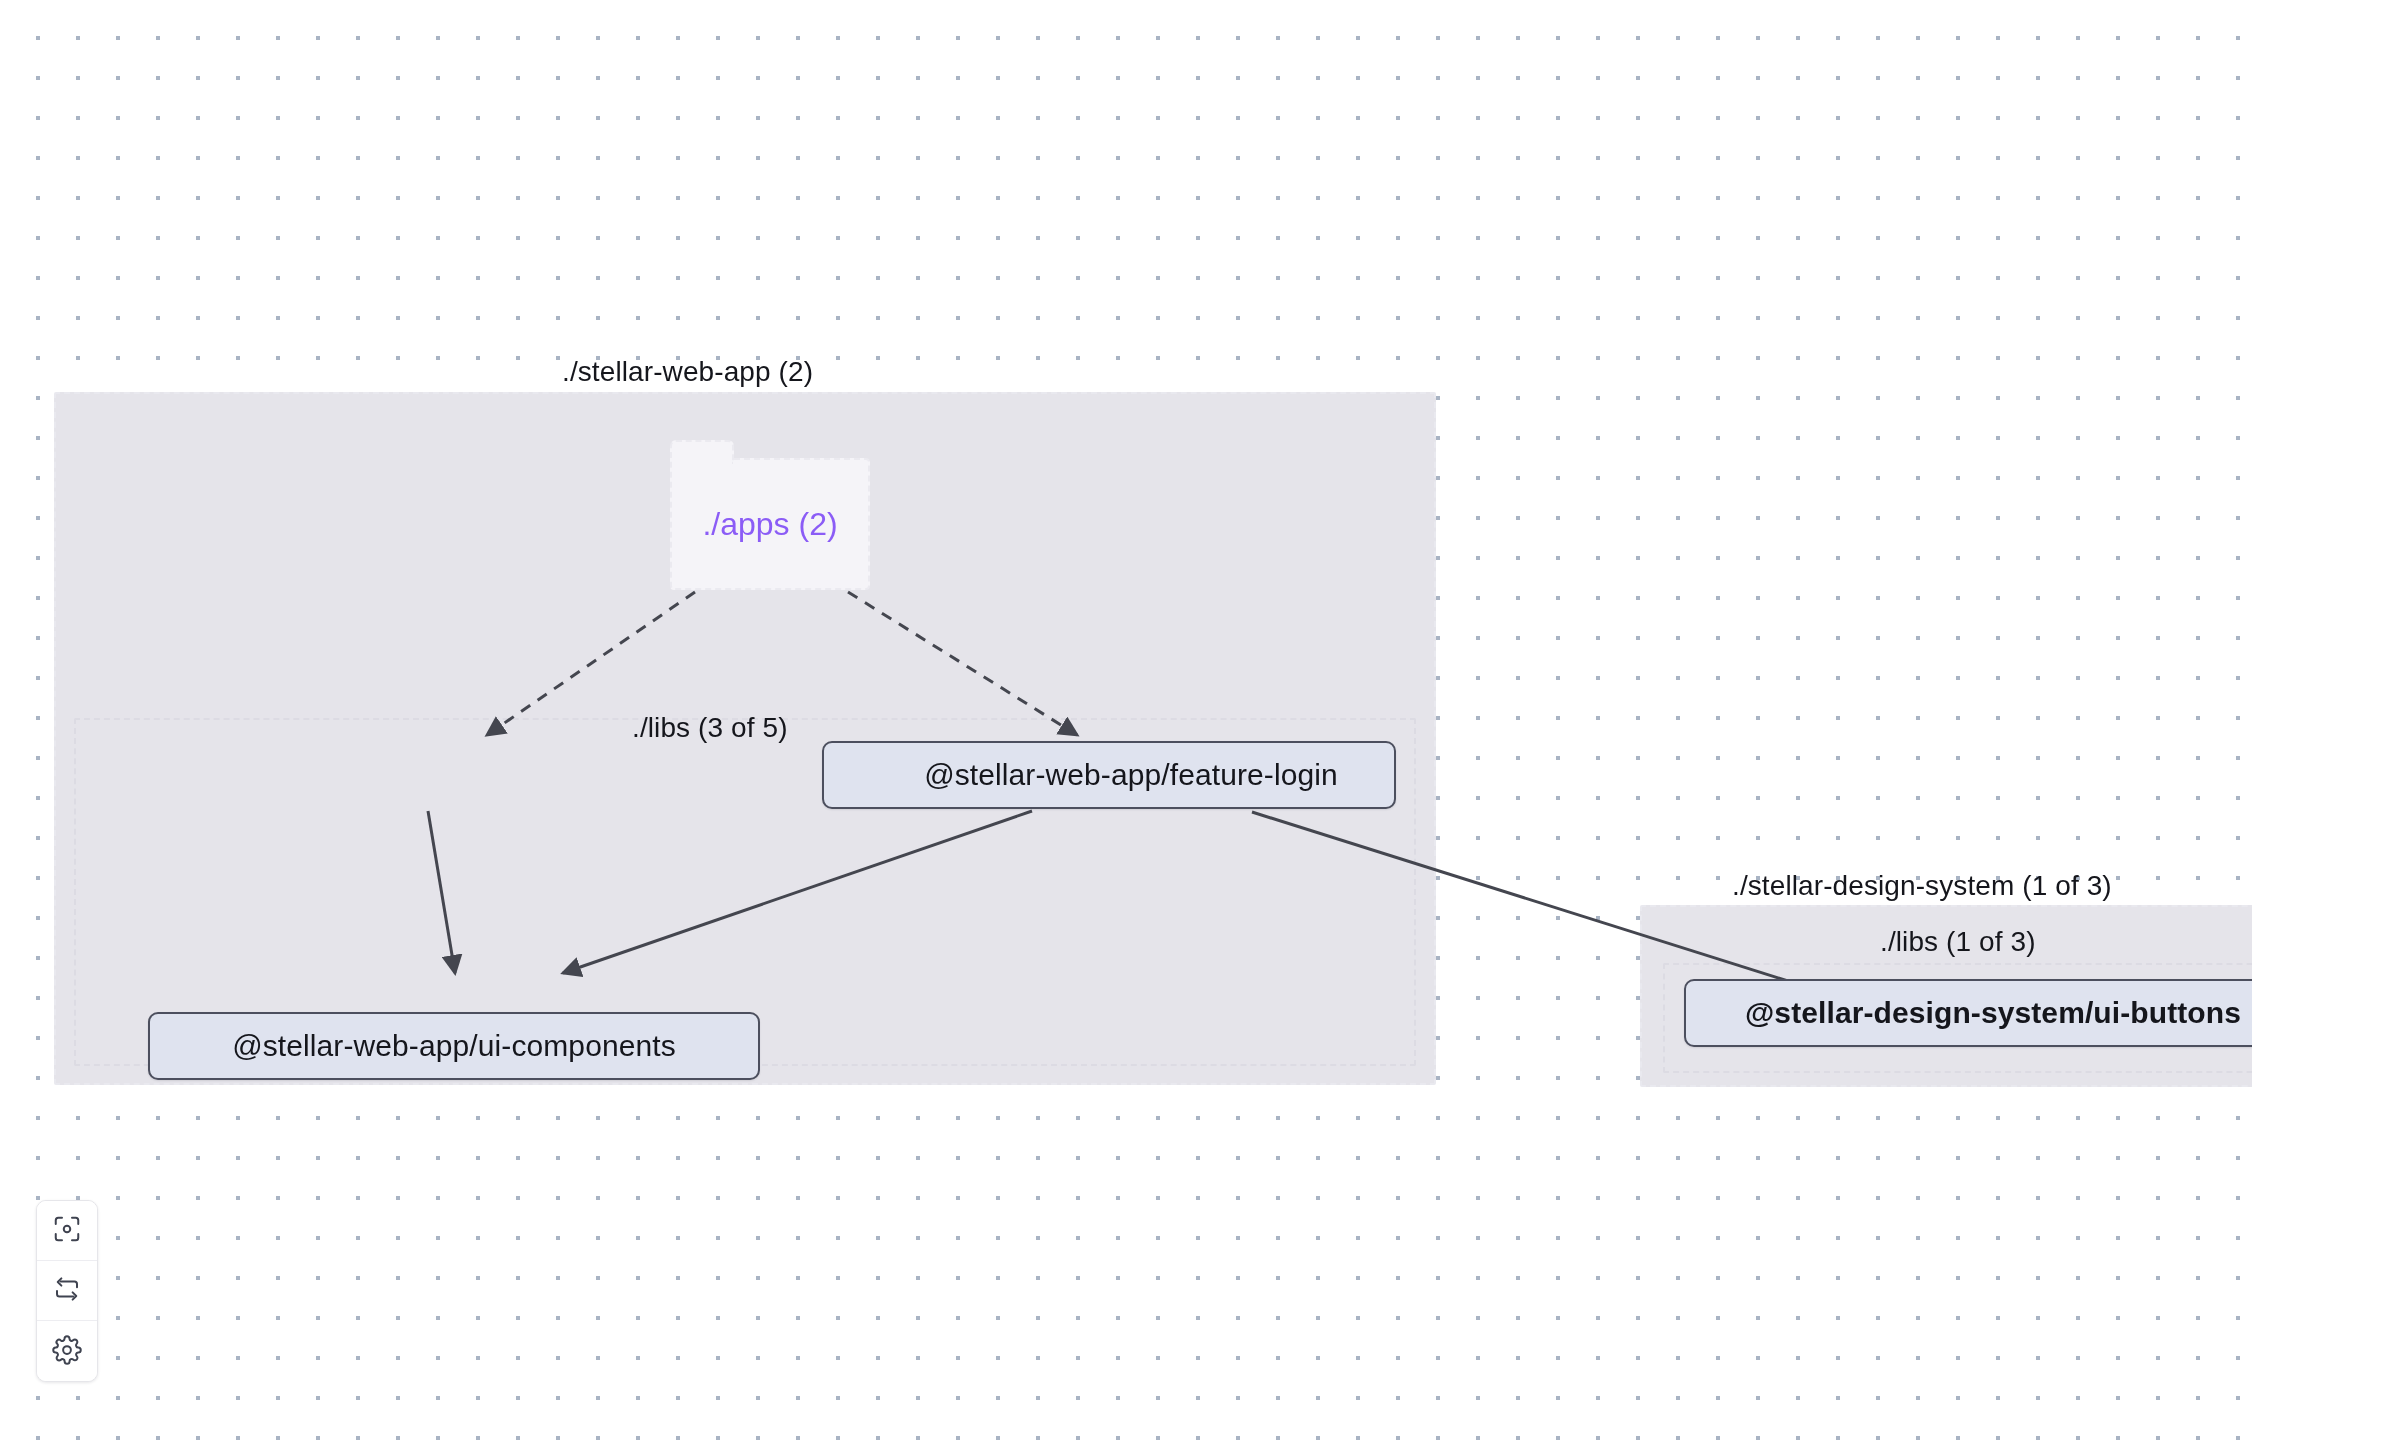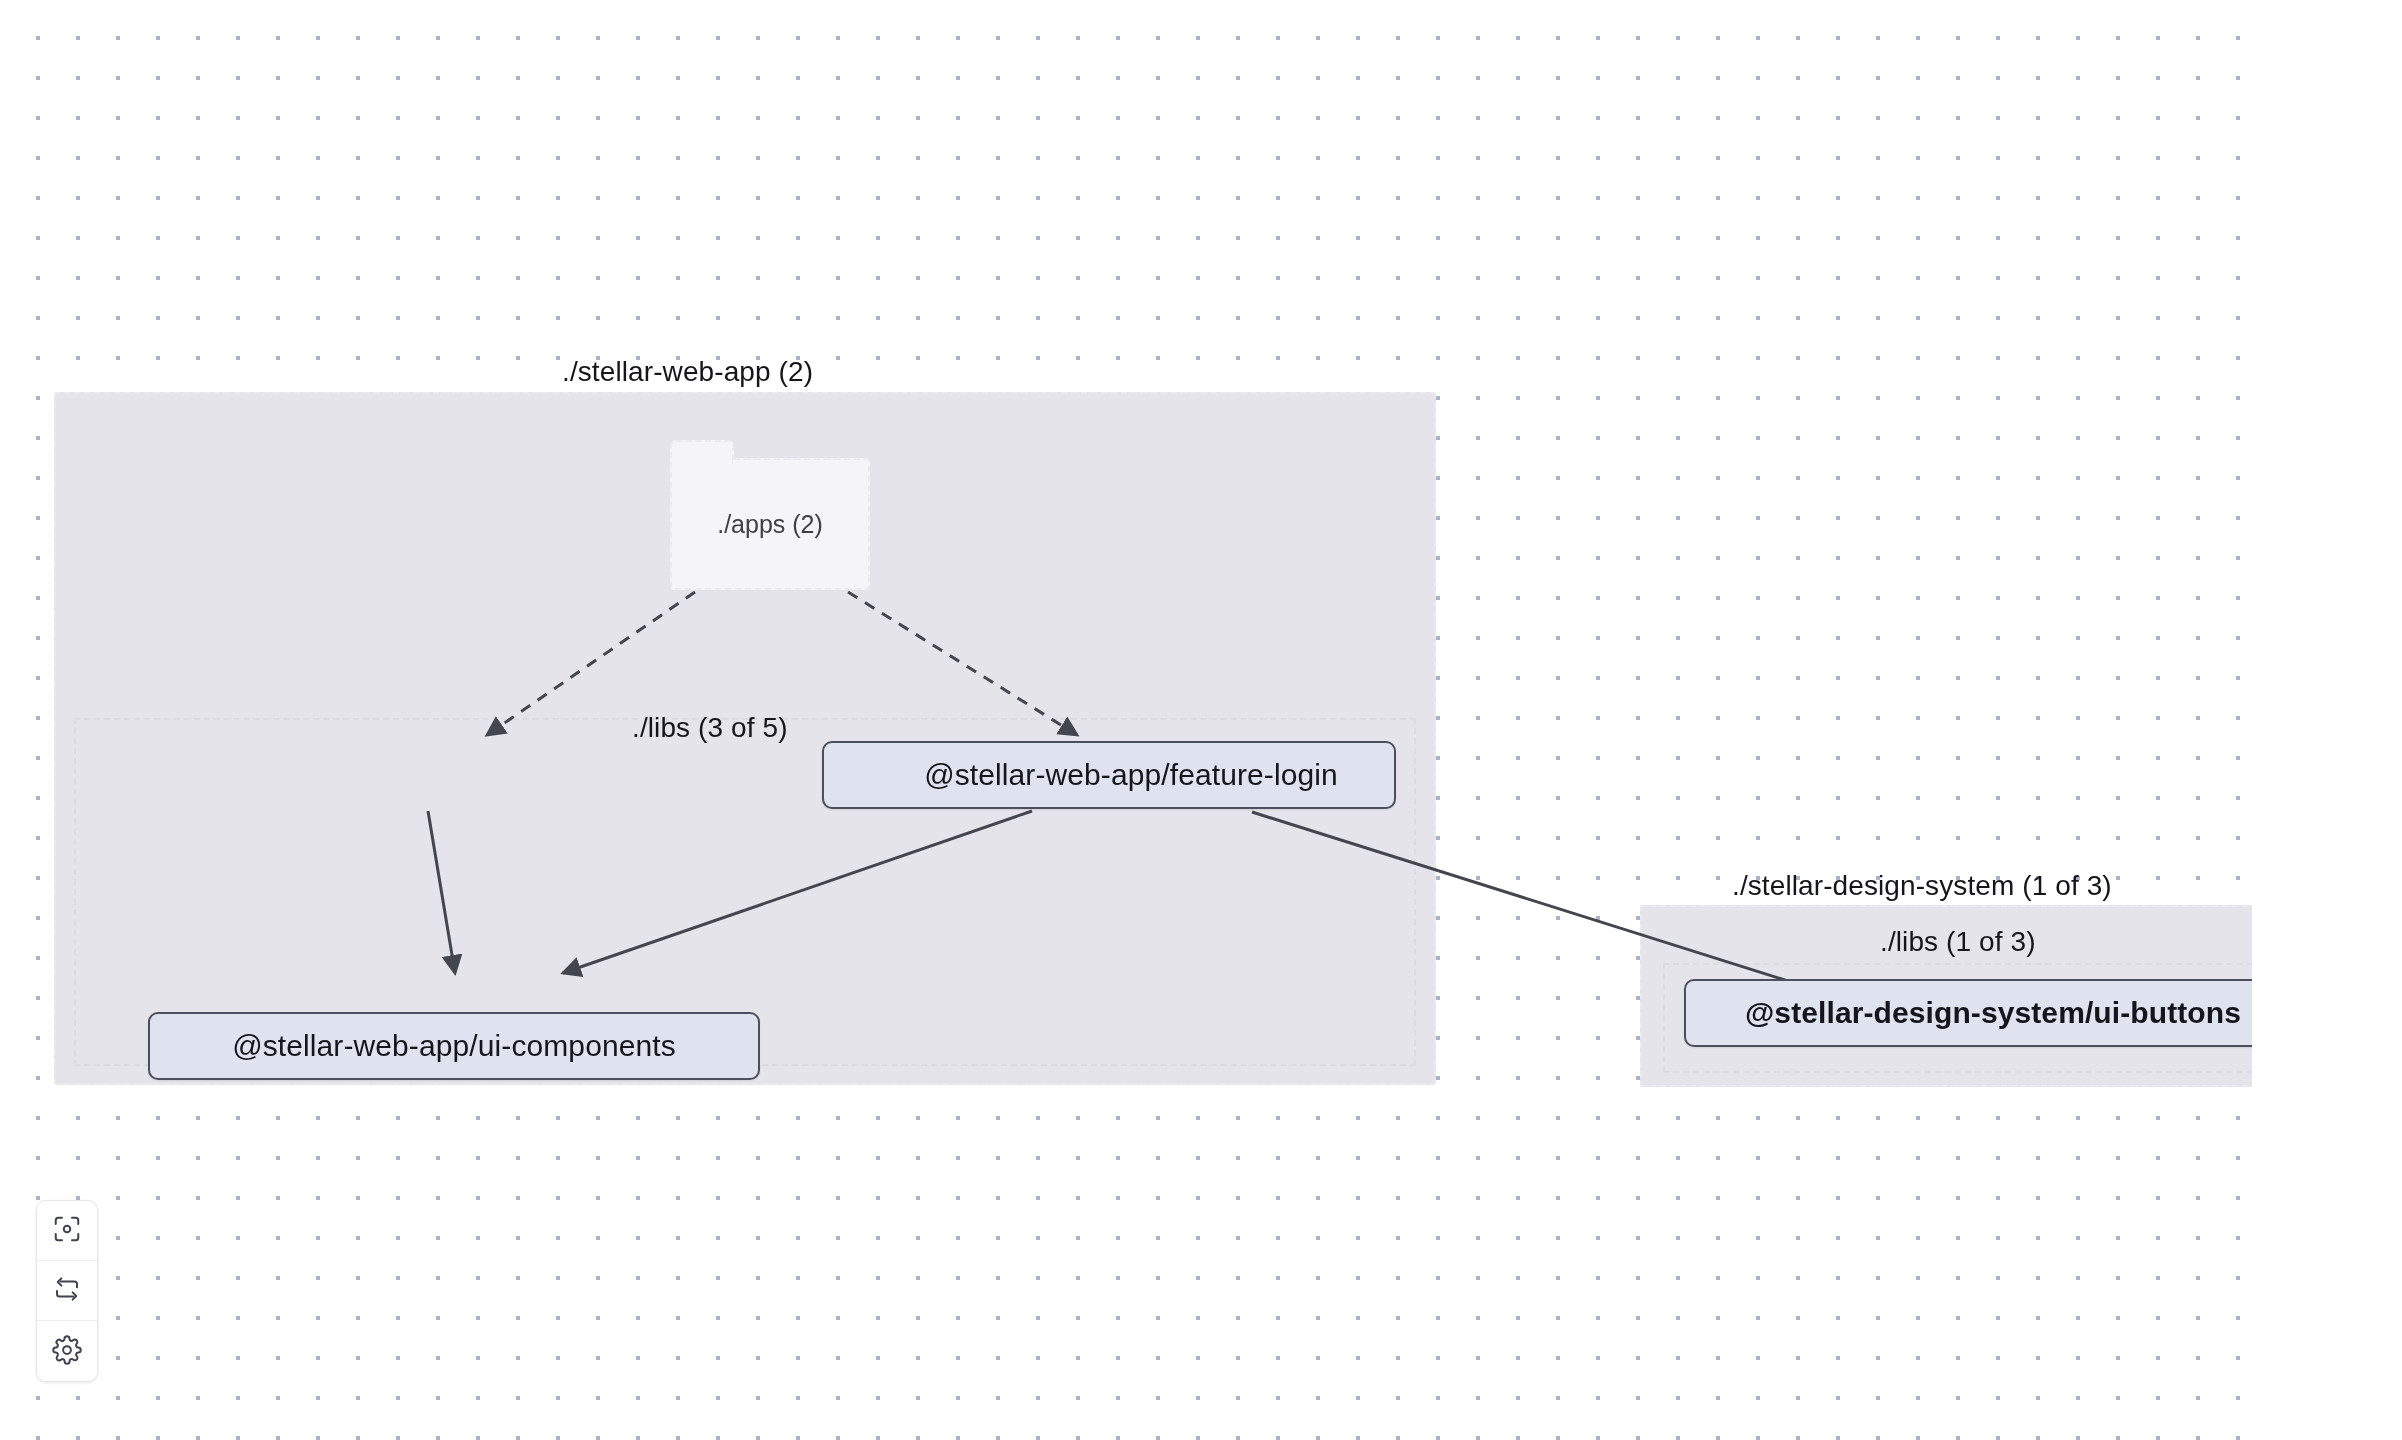--- a/index.html
+++ b/index.html
@@ -69,22 +69,22 @@
     left: 0; right: 0; bottom: -4px;
     height: 6px;
     background: #f5f4f8;
   }
   .folder-label {
     position: absolute;
     left: 0; right: 0;
     top: 50%;
     transform: translateY(-50%);
     text-align: center;
-    font-size: 25px;
-    color: #404040;
+    font-size: 32px;
+    color: #8b5cf6;
     white-space: nowrap;
   }
 
   
   .project-node {
     position: absolute;
     display: flex;
     align-items: center;
     justify-content: center;
     background: #dfe3ef;

